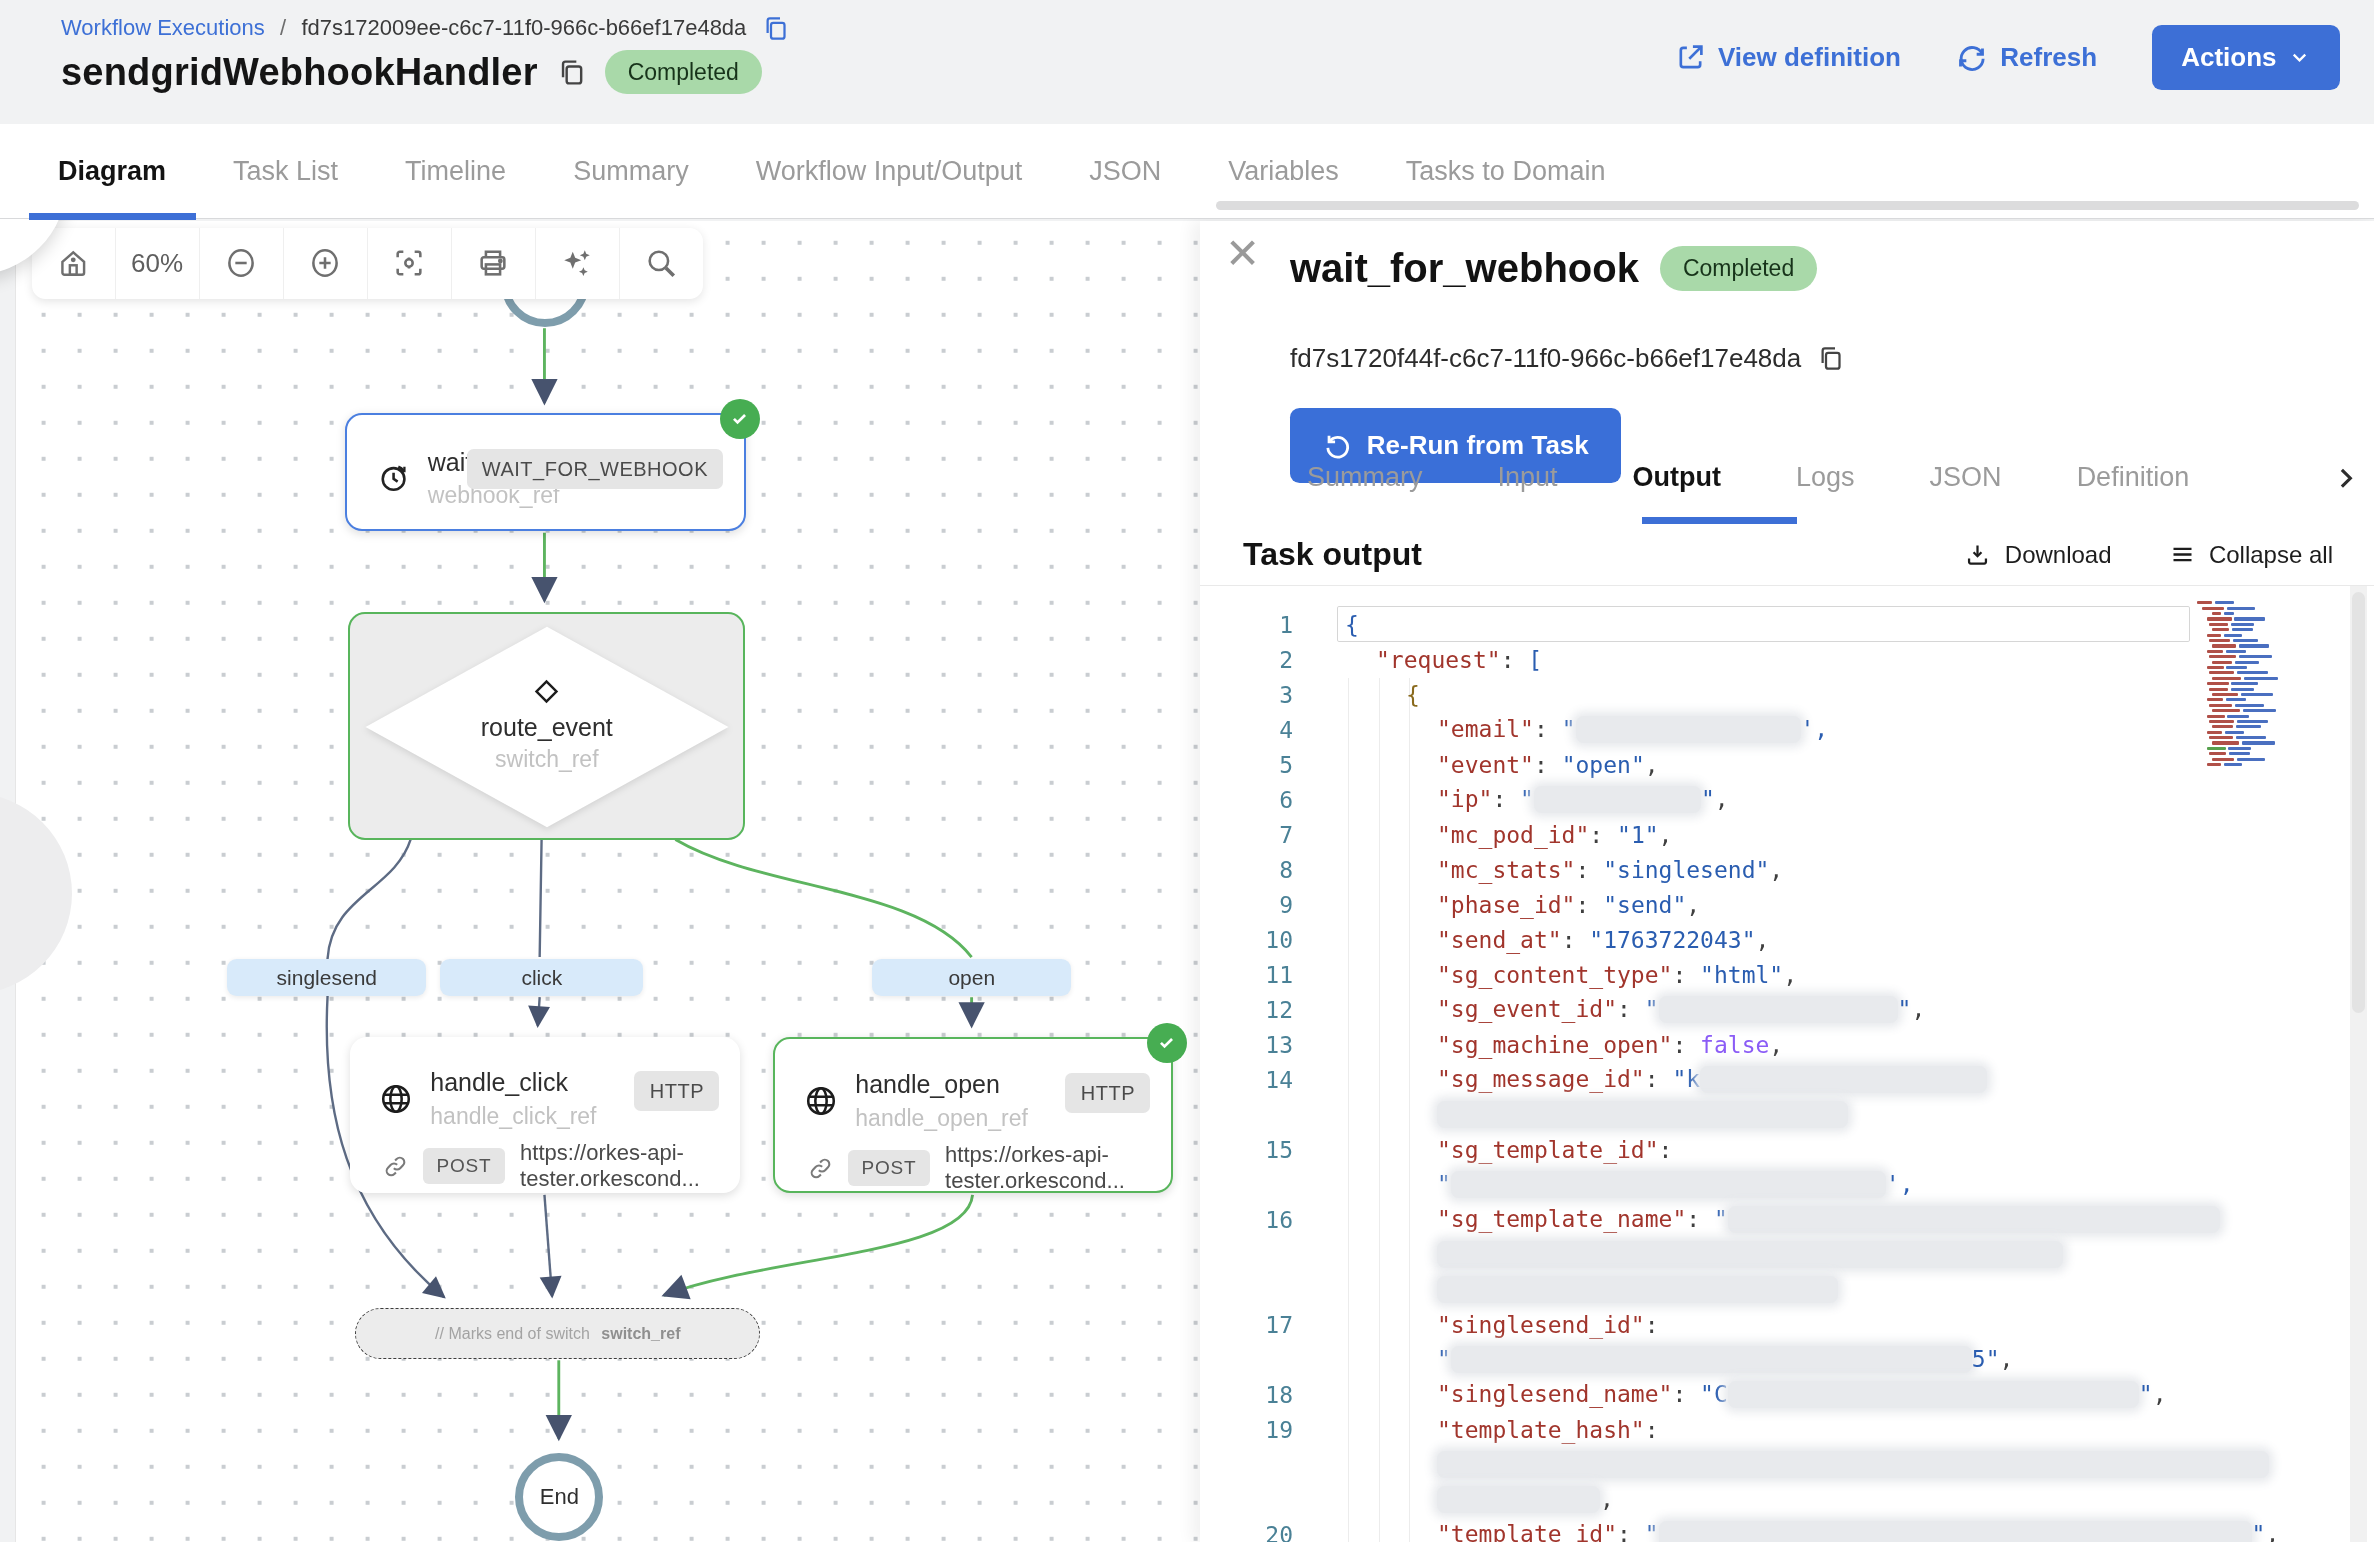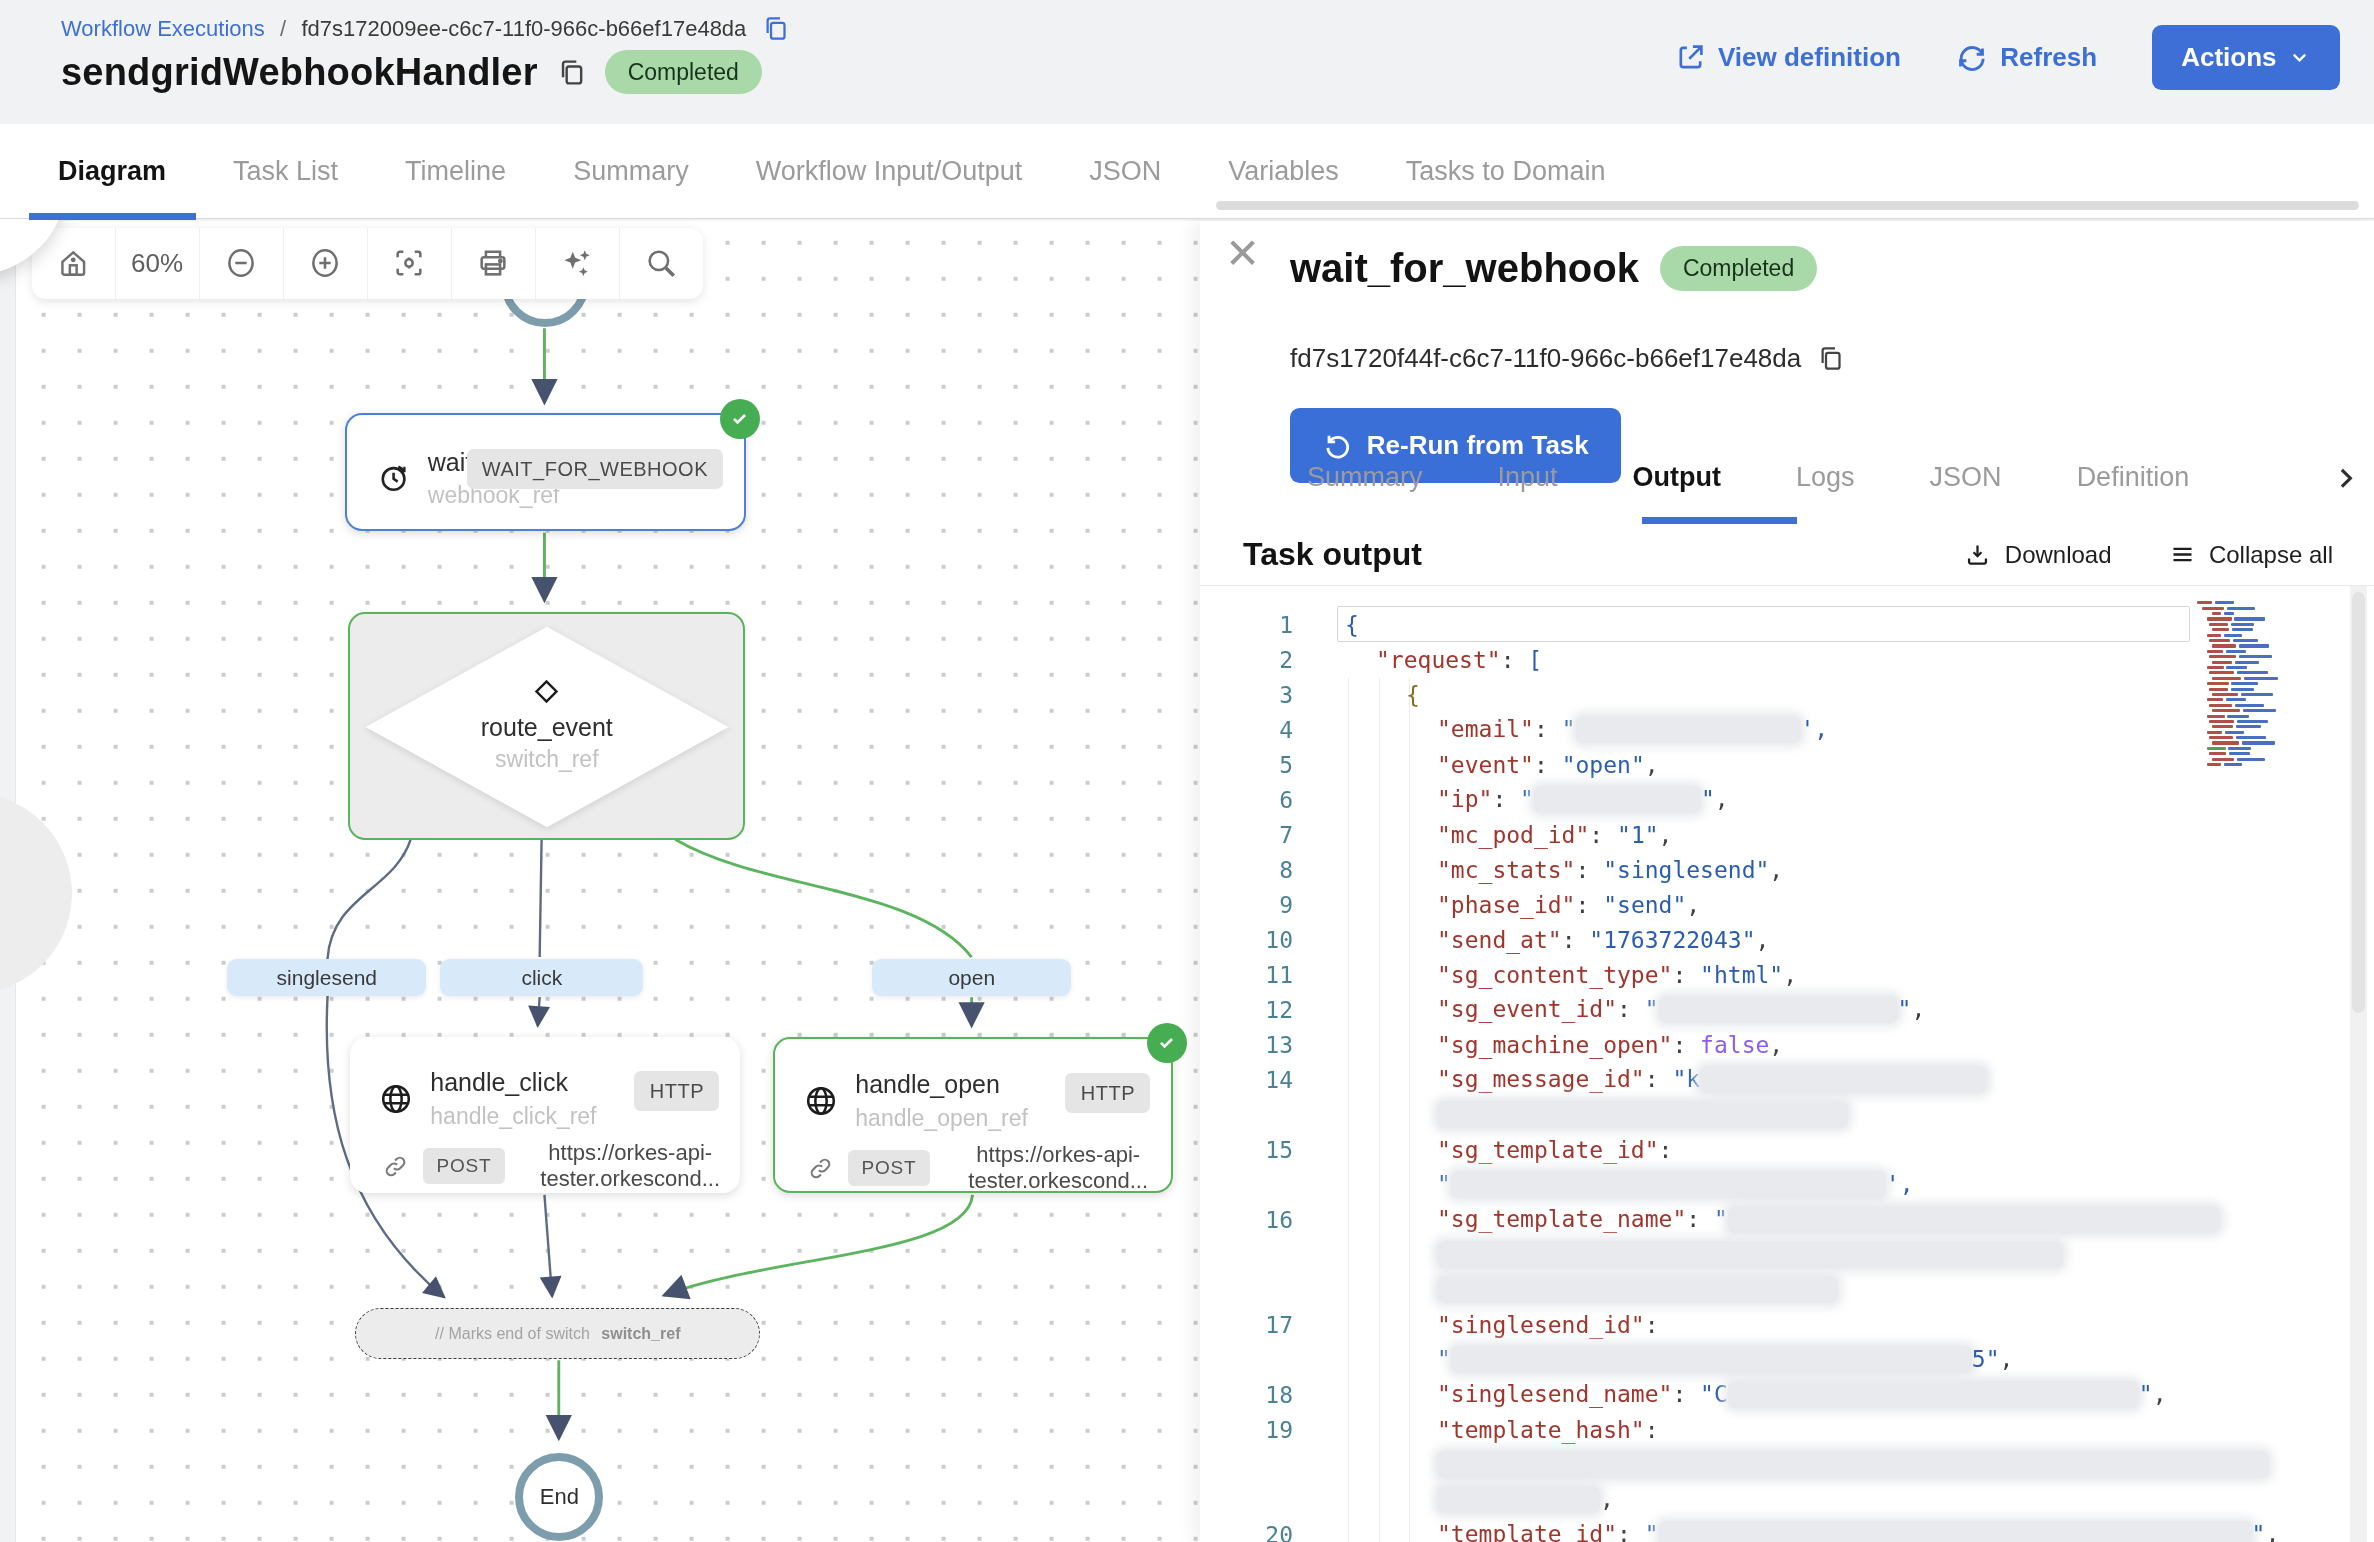--- a/index.html
+++ b/index.html
@@ -1,20 +1,20 @@
 <!DOCTYPE html>
 <html><head>
 <meta charset="utf-8">
 <style>
   html,body{margin:0;padding:0;background:#e9eaeb;}
   .stage{position:relative;width:2374px;height:1543px;overflow:hidden;background:#f1f2f3;
          font-family:"Liberation Sans",sans-serif;color:#1c1c1c;}
   
   .topbar{position:absolute;left:0;top:0;width:100%;height:124px;background:#f1f2f3;z-index:7;}
-  .breadcrumb{position:absolute;left:61px;top:15.3px;display:flex;align-items:center;gap:15.3px;font-size:22px;}
+  .breadcrumb{position:absolute;left:61px;top:15.3px;display:flex;gap:15.3px;font-size:22px;}
   .bc-link{color:#3d70d6;cursor:pointer;}
   .bc-sep{color:#6d6d6d;}
   .bc-id{color:#3a3a3a;}
   .titlerow{position:absolute;left:61px;top:50px;display:flex;align-items:center;gap:19px;}
   .page-title{font-size:38px;font-weight:700;color:#151515;letter-spacing:0.2px;}
   .badge-green{background:#a9d9a9;color:#17331a;font-size:23px;padding:8.6px 23px;border-radius:955px;white-space:nowrap;}
   .hdr-actions{position:absolute;right:34px;top:25px;display:flex;align-items:center;gap:55px;}
   .linkbtn{display:flex;align-items:center;gap:13.4px;color:#3d70d6;font-size:26px;font-weight:700;cursor:pointer;}
   .actions-btn{display:flex;align-items:center;gap:11.5px;background:#3d6fd6;color:#fff;font-size:26px;font-weight:700;
                padding:17px 29px;border-radius:9.6px;cursor:pointer;}
@@ -57,21 +57,21 @@
   .route-icon{margin-bottom:5.7px;}
   .pill{position:absolute;top:738px;height:37px;background:#d8eafa;border-radius:9.6px;display:flex;align-items:center;
         justify-content:center;font-size:21px;color:#3a3a3a;z-index:3;box-shadow:0 1.9px 4.8px rgba(0,0,0,.08);}
   .pill-default{left:211px;width:199px;}
   .pill-click{left:424px;width:203px;}
   .pill-open{left:856px;width:199px;}
   .n-http{top:816px;height:156px;}
   .n-click{left:334px;width:390px;}
   .n-open{left:757px;width:400px;border:2.9px solid #58b55c;}
   .http-row1{position:absolute;left:29px;top:31px;display:flex;gap:17px;}
-  .http-row2{position:absolute;left:32.5px;top:103px;display:flex;align-items:center;gap:15.3px;text-align:center;}
+  .http-row2{position:absolute;left:32.5px;top:103px;display:flex;align-items:center;gap:15.3px;}
   .post-badge{background:#e5e5e5;color:#555;font-size:19px;padding:6.7px 13.4px;border-radius:5.7px;letter-spacing:0.8px;}
   .url{font-size:22px;color:#4a4a4a;}
   .n-endswitch{left:339px;top:1087px;width:405px;height:51px;background:#ececec;border:1.9px dashed #3c3c3c;border-radius:27px;
                box-shadow:none;display:flex;align-items:center;justify-content:center;font-size:16px;color:#a3a3a3;gap:11.5px;}
   .n-endswitch b{color:#8f8f8f;}
   .circle-node{position:absolute;width:88px;height:88px;border-radius:50%;background:#fff;border:8.6px solid #7e9dac;
                box-sizing:border-box;display:flex;align-items:center;justify-content:center;font-size:22px;color:#2f2f2f;z-index:2;}
   .n-start{left:485px;top:18px;}
   .n-end{left:499px;top:1232px;}
   

